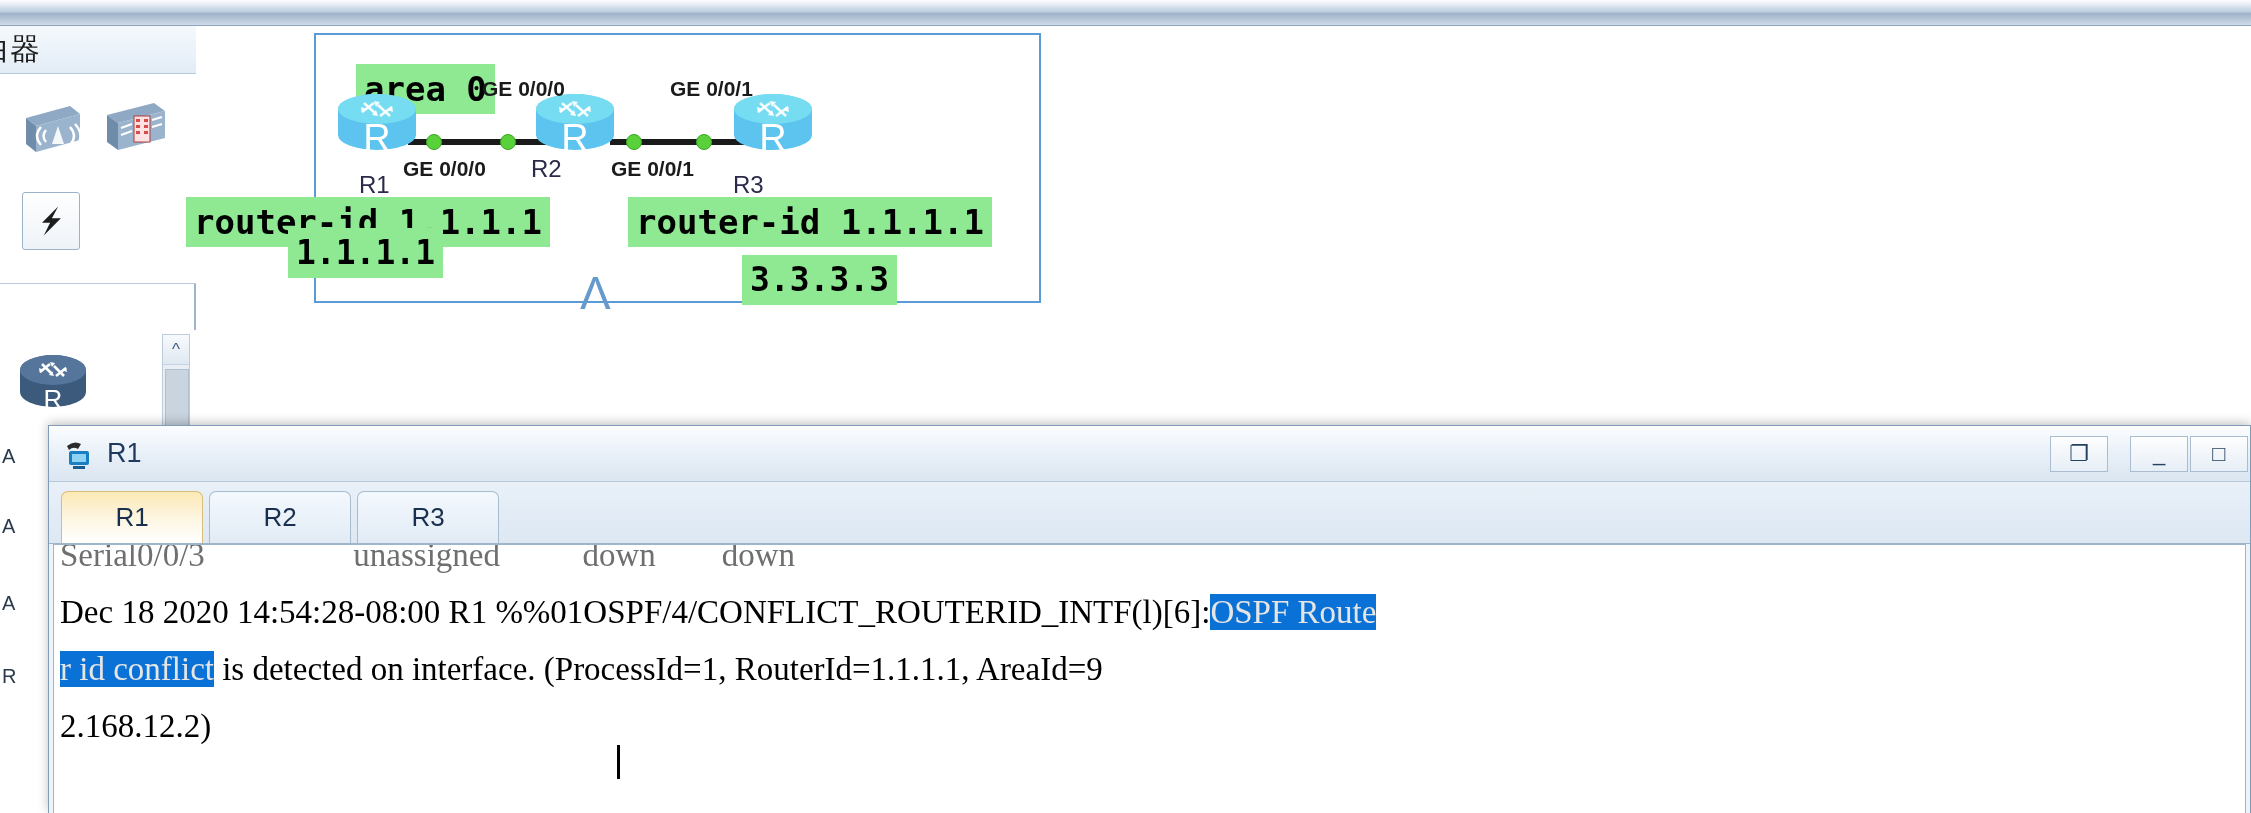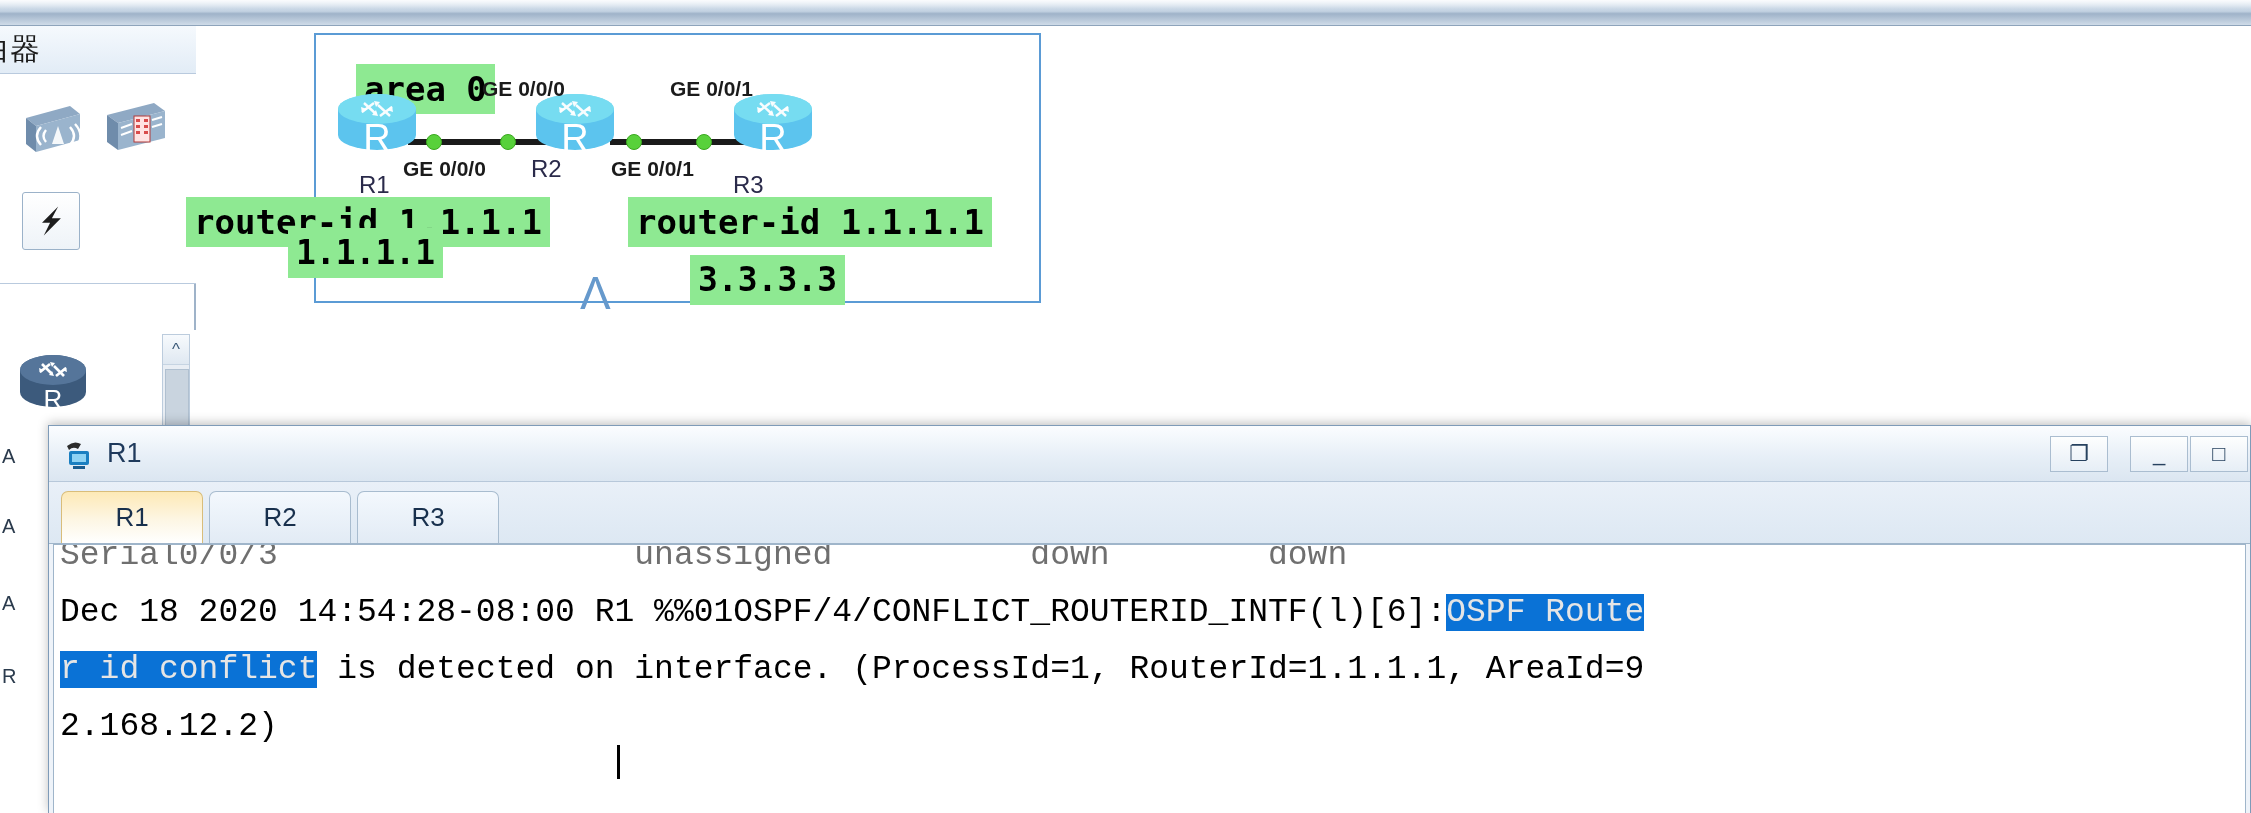--- a/index.html
+++ b/index.html
@@ -181,21 +181,21 @@
   }
   .terminal {
     position: absolute; left: 4px; top: 118px; right: 4px; bottom: 0;
     background: #ffffff;
     border: 1px solid #9fb5ca;
     border-bottom: none;
     overflow: hidden;
     padding: 0 6px;
   }
   .term-line {
-    font-family: Liberation Mono, monospace;
+    font-family: Liberation Serif, serif;
     font-size: 33px;
     line-height: 57px;
     color: #000000;
     white-space: pre;
     letter-spacing: 0px;
   }
   .term-line.clipped-top { margin-top: -18px; }
   .sel { background: #0a72d6; color: #e5e5e5; }
   .ghost { color: #6f6f6f; }
   .cursor-bar {
@@ -380,21 +380,21 @@
     <div class="iflabel" style="left:472px; top:50px;">GE 0/0/1</div>
     <div class="iflabel" style="left:413px; top:130px;">GE 0/0/1</div>
 
     <div class="rname" style="left:161px; top:144px;">R1</div>
     <div class="rname" style="left:333px; top:128px;">R2</div>
     <div class="rname" style="left:535px; top:144px;">R3</div>
 
     <div class="hl" style="left:-12px; top:170px;">router-id 1.1.1.1</div>
     <div class="hl" style="left:430px; top:170px;">router-id 1.1.1.1</div>
     <div class="hl small" style="left:90px; top:201px;">1.1.1.1</div>
-    <div class="hl small" style="left:492px; top:228px;">3.3.3.3</div>
+    <div class="hl small" style="left:544px; top:228px;">3.3.3.3</div>
 
     <div class="caret" style="left:382px; top:243px;">Λ</div>
   </div>
 
   <div class="console-win">
 
     <div class="titlebar">
       <span class="title-icon">
         <svg viewBox="0 0 34 34" width="34" height="34">
           <path d="M4 9 q7 -6 14 -2 l-3 5 q-5 -3 -9 1 z" fill="#2b2b2b"></path>

